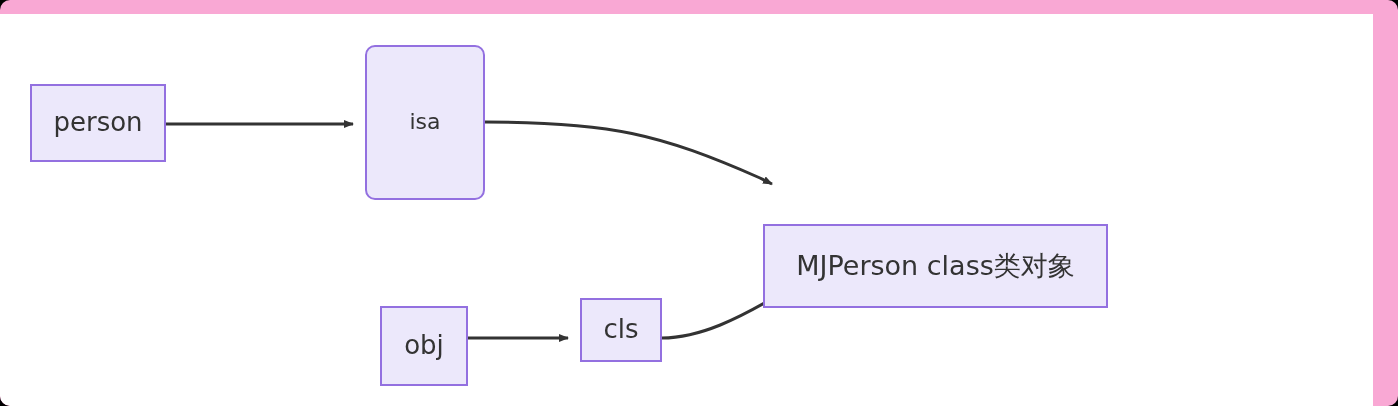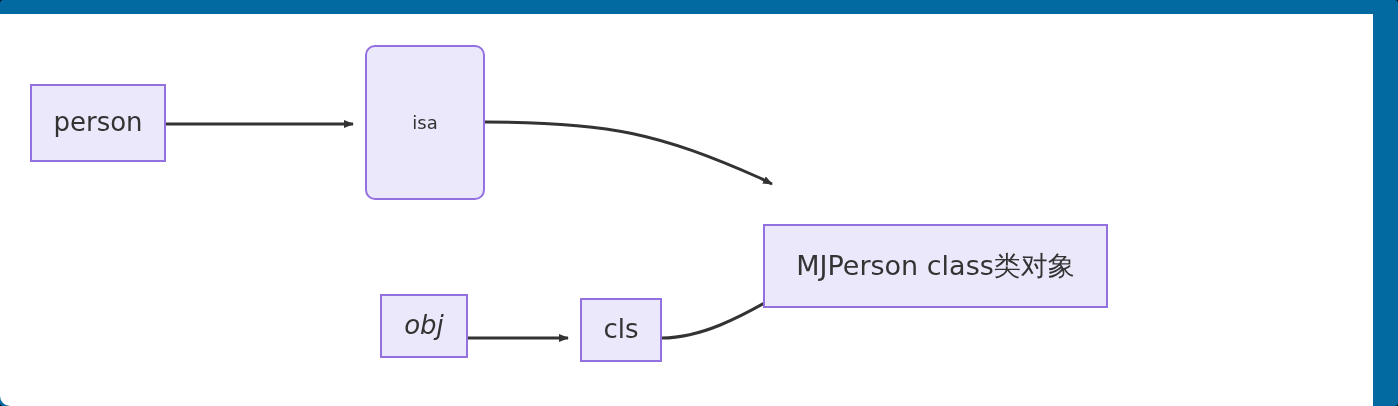--- a/index.html
+++ b/index.html
@@ -12,22 +12,22 @@
     height: 406px;
     overflow: hidden;
     font-family: "DejaVu Sans", "Liberation Sans", sans-serif;
   }
 
   
   #page-frame {
     position: relative;
     width: 1398px;
     height: 406px;
-    background: #0369a1;
-    border-radius: 3px;
+    background: #f9a8d4;
+    border-radius: 10px;
     overflow: hidden;
   }
 
   
   #diagram-canvas {
     position: absolute;
     left: 0px;
     top: 14px;
     width: 1373px;
     height: 392px;
@@ -68,32 +68,31 @@
     text-align: center;
   }
 
   
   #node-person {
     left: 30px;  top: 70px;  width: 136px; height: 78px;
     font-size: 26px;
   }
   #node-isa-name {
     left: 365px; top: 31px;  width: 120px; height: 155px;
-    font-size: 18px;
+    font-size: 22px;
     gap: 14px;
   }
   #node-mjperson {
     left: 763px; top: 174px; width: 345px; height: 84px;
     font-size: 27px;
     margin-top: 36px;
   }
   #node-obj {
-    left: 380px; top: 280px; width: 88px; height: 64px;
+    left: 380px; top: 292px; width: 88px; height: 80px;
     font-size: 26px;
-    font-style: italic;
   }
   #node-cls {
     left: 580px; top: 284px; width: 82px; height: 64px;
     font-size: 26px;
   }
 </style>
 </head>
 <body>
 
 <div id="page-frame">

